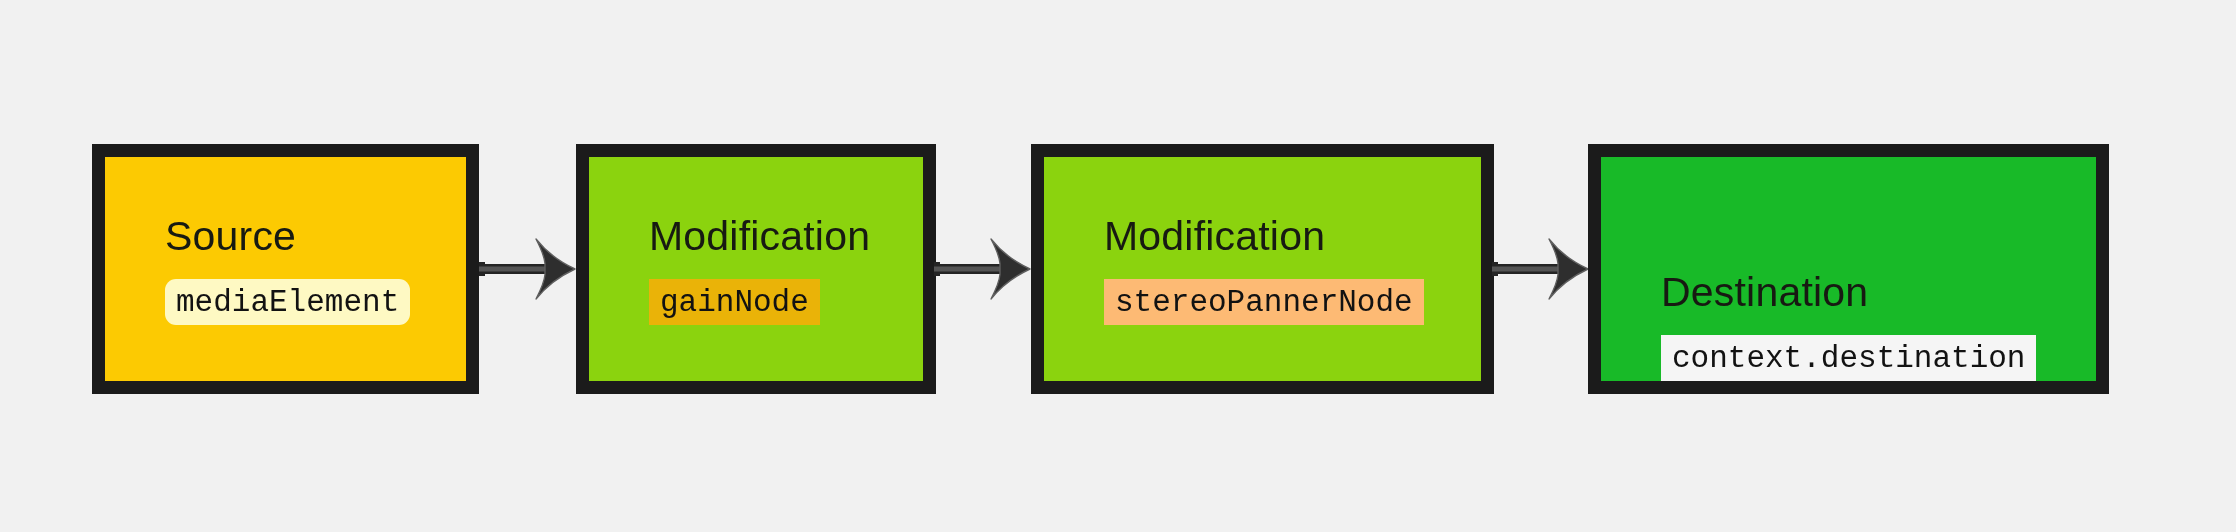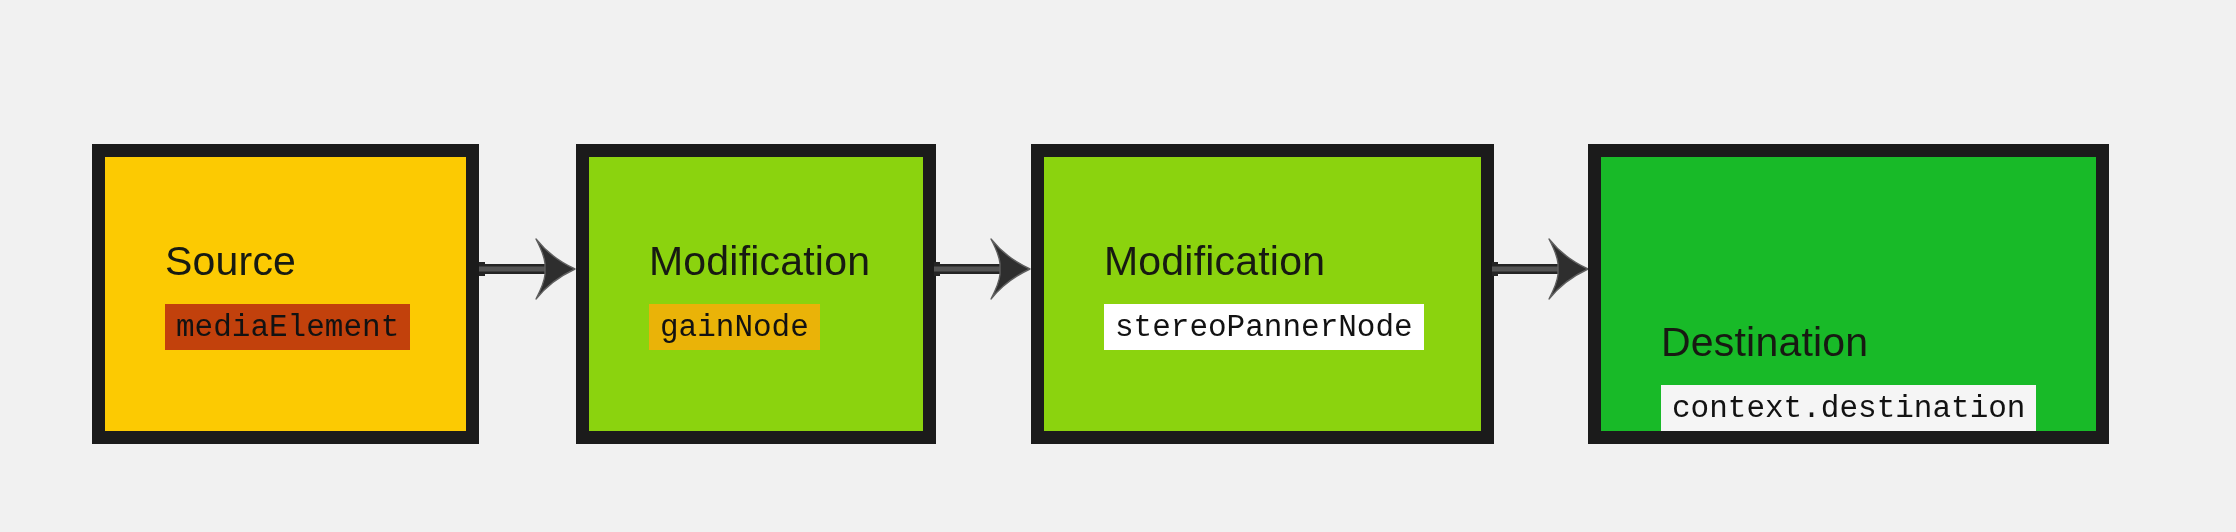--- a/index.html
+++ b/index.html
@@ -9,21 +9,21 @@
     overflow: hidden;
   }
   .canvas {
     position: relative;
     width: 2236px; height: 532px;
     background: #f1f1f1;
   }
   .node {
     position: absolute;
     top: 144px;
-    height: 300px;
+    height: 250px;
     box-sizing: border-box;
     border: 13px solid #1b1b1b;
     display: flex;
     flex-direction: column;
     justify-content: center;
     align-items: flex-start;
     padding-left: 60px;
     padding-right: 20px;
   }
   .node-1 { left: 92px;   width: 387px; }
@@ -58,21 +58,21 @@
   .arrow-2 { left: 934px; }
   .arrow-3 { left: 1492px; }
 </style>
 </head>
 <body>
 
 <div class="canvas" style="background-color: rgb(241, 241, 241);">
 
   <div class="node node-1" style="background-color: rgb(252, 202, 2); border-color: rgb(27, 27, 27);">
     <div class="node-title">Source</div>
-    <code class="node-code" style="background-color: #c2410c;">mediaElement</code>
+    <code class="node-code" style="background-color: #fef9c3; border-radius: 11px;">mediaElement</code>
   </div>
 
   <svg class="flow-arrow arrow-1" viewBox="0 0 97 62" xmlns="http://www.w3.org/2000/svg">
     <rect x="0" y="24" width="6" height="14" fill="#242424"></rect>
     <rect x="0" y="26" width="67" height="10" fill="#242424"></rect>
     <rect x="0" y="28.5" width="66" height="5" fill="#545454"></rect>
     <path d="M96 31 C 82 24.5, 68 15, 57 1 C 62.5 11.5, 65.5 20, 66 25.5 L 66 36.5 C 65.5 42, 62.5 50.5, 57 61 C 68 47, 82 37.5, 96 31 Z" fill="#2e2e2e" stroke="#5f5f5f" stroke-width="1.4" stroke-linejoin="round"></path>
   </svg>
 
   <div class="node node-2" style="background-color: rgb(139, 211, 14); border-color: rgb(27, 27, 27);">
@@ -82,21 +82,21 @@
 
   <svg class="flow-arrow arrow-2" viewBox="0 0 97 62" xmlns="http://www.w3.org/2000/svg">
     <rect x="0" y="24" width="6" height="14" fill="#242424"></rect>
     <rect x="0" y="26" width="67" height="10" fill="#242424"></rect>
     <rect x="0" y="28.5" width="66" height="5" fill="#545454"></rect>
     <path d="M96 31 C 82 24.5, 68 15, 57 1 C 62.5 11.5, 65.5 20, 66 25.5 L 66 36.5 C 65.5 42, 62.5 50.5, 57 61 C 68 47, 82 37.5, 96 31 Z" fill="#2e2e2e" stroke="#5f5f5f" stroke-width="1.4" stroke-linejoin="round"></path>
   </svg>
 
   <div class="node node-3" style="background-color: rgb(139, 211, 14); border-color: rgb(27, 27, 27);">
     <div class="node-title">Modification</div>
-    <code class="node-code" style="background-color: #ffffff;">stereoPannerNode</code>
+    <code class="node-code" style="background-color: #fdba74;">stereoPannerNode</code>
   </div>
 
   <svg class="flow-arrow arrow-3" viewBox="0 0 97 62" xmlns="http://www.w3.org/2000/svg">
     <rect x="0" y="24" width="6" height="14" fill="#242424"></rect>
     <rect x="0" y="26" width="67" height="10" fill="#242424"></rect>
     <rect x="0" y="28.5" width="66" height="5" fill="#545454"></rect>
     <path d="M96 31 C 82 24.5, 68 15, 57 1 C 62.5 11.5, 65.5 20, 66 25.5 L 66 36.5 C 65.5 42, 62.5 50.5, 57 61 C 68 47, 82 37.5, 96 31 Z" fill="#2e2e2e" stroke="#5f5f5f" stroke-width="1.4" stroke-linejoin="round"></path>
   </svg>
 
   <div class="node node-4" style="background-color: rgb(24, 186, 40); border-color: rgb(27, 27, 27);">

